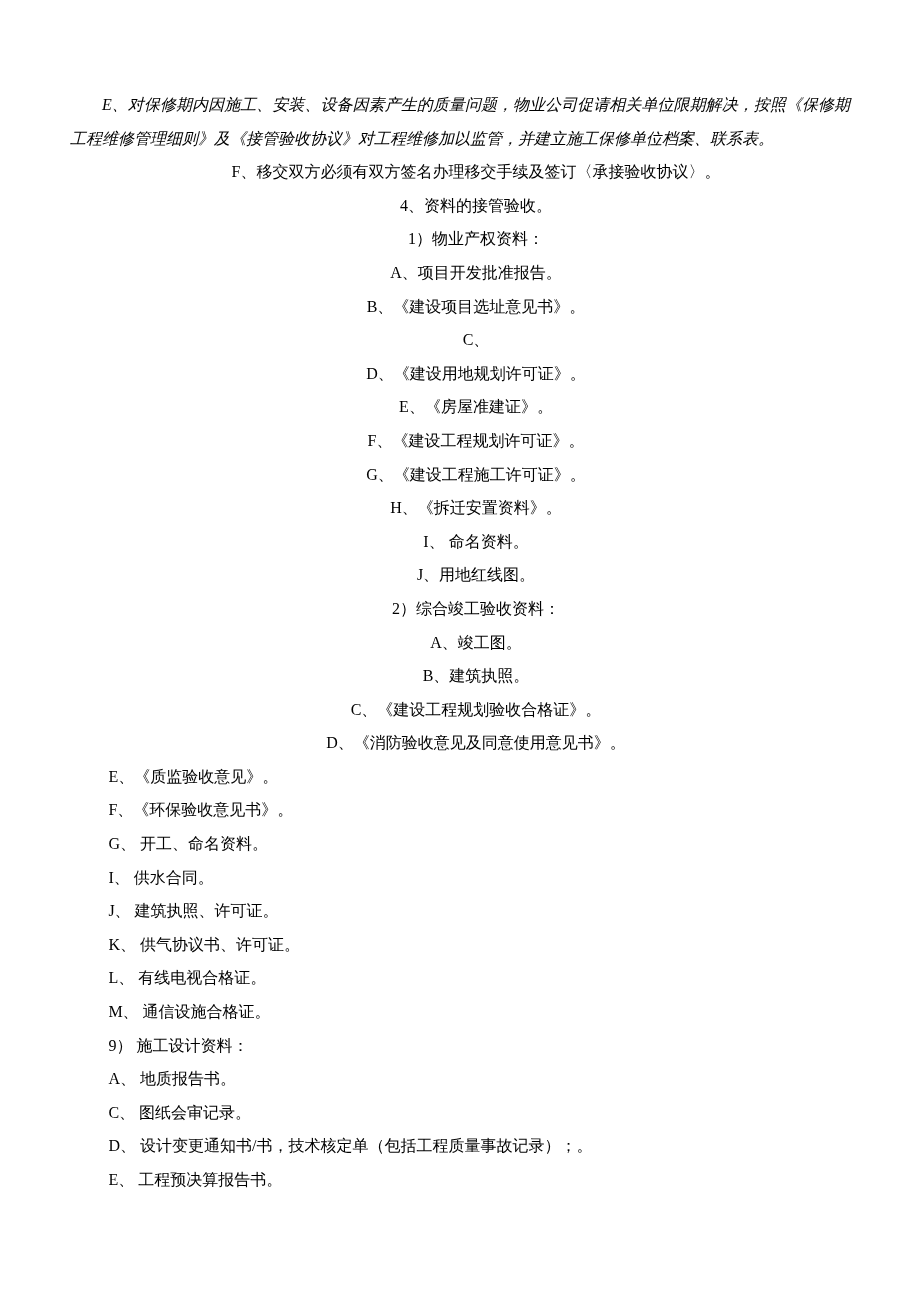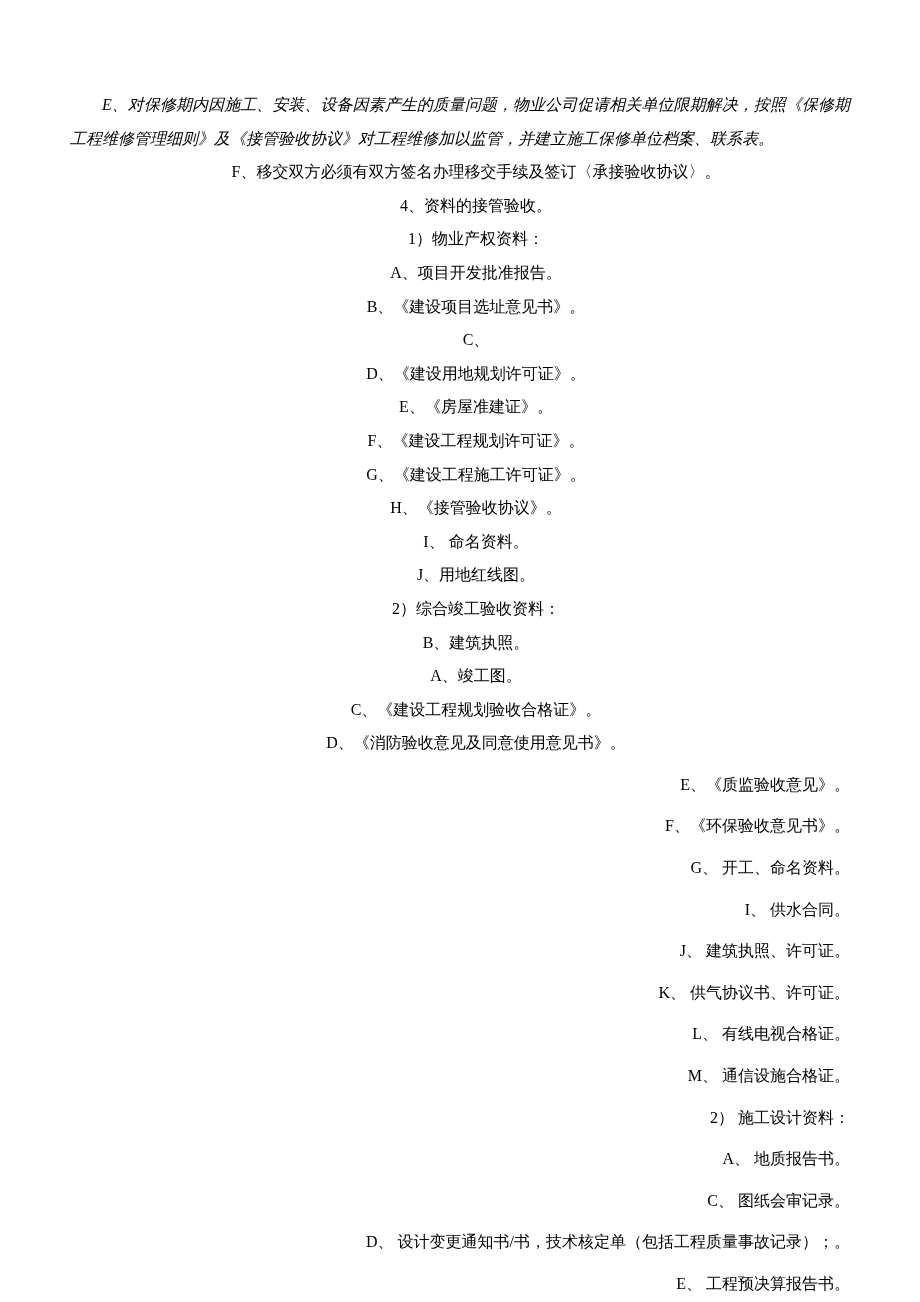--- a/index.html
+++ b/index.html
@@ -20,53 +20,52 @@
       text-indent: 2em;
       text-align: justify;
       font-style: italic;
     }
     .list-item {
       text-indent: 2em;
       text-align: center;
     }
     .list-item-wide {
       text-indent: 2.4em;
-      text-align: right;
-      margin-top: 8px;
+      text-align: left;
     }
   </style>
 </head>
 <body>
 
 <div id="doc-container">
     <p class="paragraph">E、对保修期内因施工、安装、设备因素产生的质量问题，物业公司促请相关单位限期解决，按照《保修期工程维修管理细则》及《接管验收协议》对工程维修加以监管，并建立施工保修单位档案、联系表。</p>
     <p class="list-item">F、移交双方必须有双方签名办理移交手续及签订〈承接验收协议〉。</p>
     <p class="list-item">4、资料的接管验收。</p>
     <p class="list-item">1）物业产权资料：</p>
     <p class="list-item">A、项目开发批准报告。</p>
     <p class="list-item">B、《建设项目选址意见书》。</p>
     <p class="list-item">C、</p>
     <p class="list-item">D、《建设用地规划许可证》。</p>
     <p class="list-item">E、《房屋准建证》。</p>
     <p class="list-item">F、《建设工程规划许可证》。</p>
     <p class="list-item">G、《建设工程施工许可证》。</p>
-    <p class="list-item">H、《接管验收协议》。</p>
+    <p class="list-item">H、《拆迁安置资料》。</p>
     <p class="list-item">I、 命名资料。</p>
     <p class="list-item">J、用地红线图。</p>
     <p class="list-item">2）综合竣工验收资料：</p>
+    <p class="list-item">A、竣工图。</p>
     <p class="list-item">B、建筑执照。</p>
-    <p class="list-item">A、竣工图。</p>
     <p class="list-item">C、《建设工程规划验收合格证》。</p>
     <p class="list-item">D、《消防验收意见及同意使用意见书》。</p>
     <p class="list-item-wide">E、《质监验收意见》。</p>
     <p class="list-item-wide">F、《环保验收意见书》。</p>
     <p class="list-item-wide">G、  开工、命名资料。</p>
     <p class="list-item-wide">I、  供水合同。</p>
     <p class="list-item-wide">J、  建筑执照、许可证。</p>
     <p class="list-item-wide">K、  供气协议书、许可证。</p>
     <p class="list-item-wide">L、  有线电视合格证。</p>
     <p class="list-item-wide">M、  通信设施合格证。</p>
-    <p class="list-item-wide">2）  施工设计资料：</p>
+    <p class="list-item-wide">9）  施工设计资料：</p>
     <p class="list-item-wide">A、  地质报告书。</p>
     <p class="list-item-wide">C、  图纸会审记录。</p>
     <p class="list-item-wide">D、  设计变更通知书/书，技术核定单（包括工程质量事故记录）；。</p>
     <p class="list-item-wide">E、  工程预决算报告书。</p>
   </div>
 
 </body></html>

